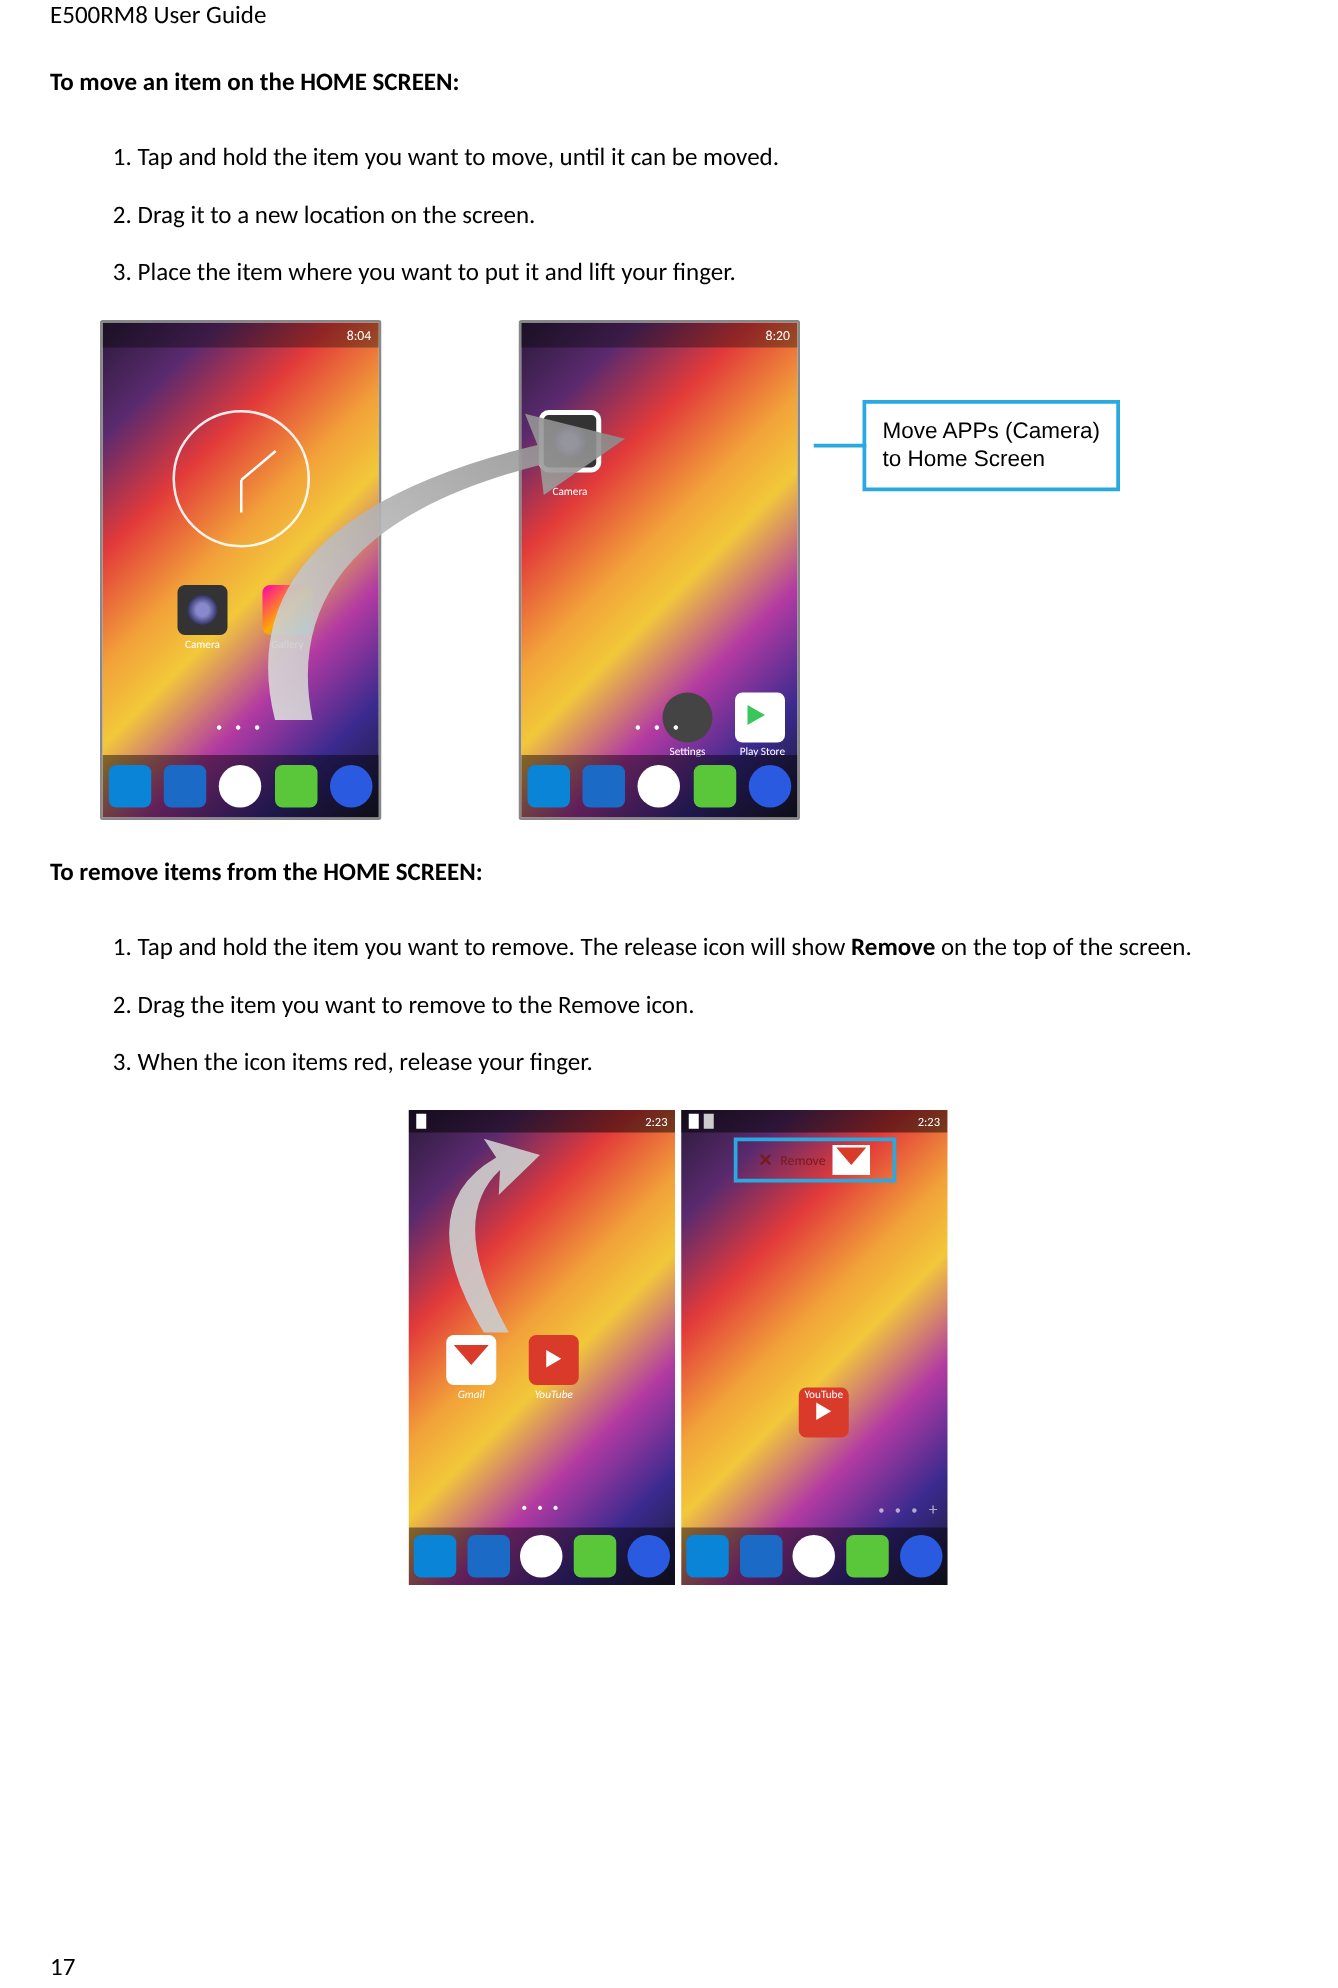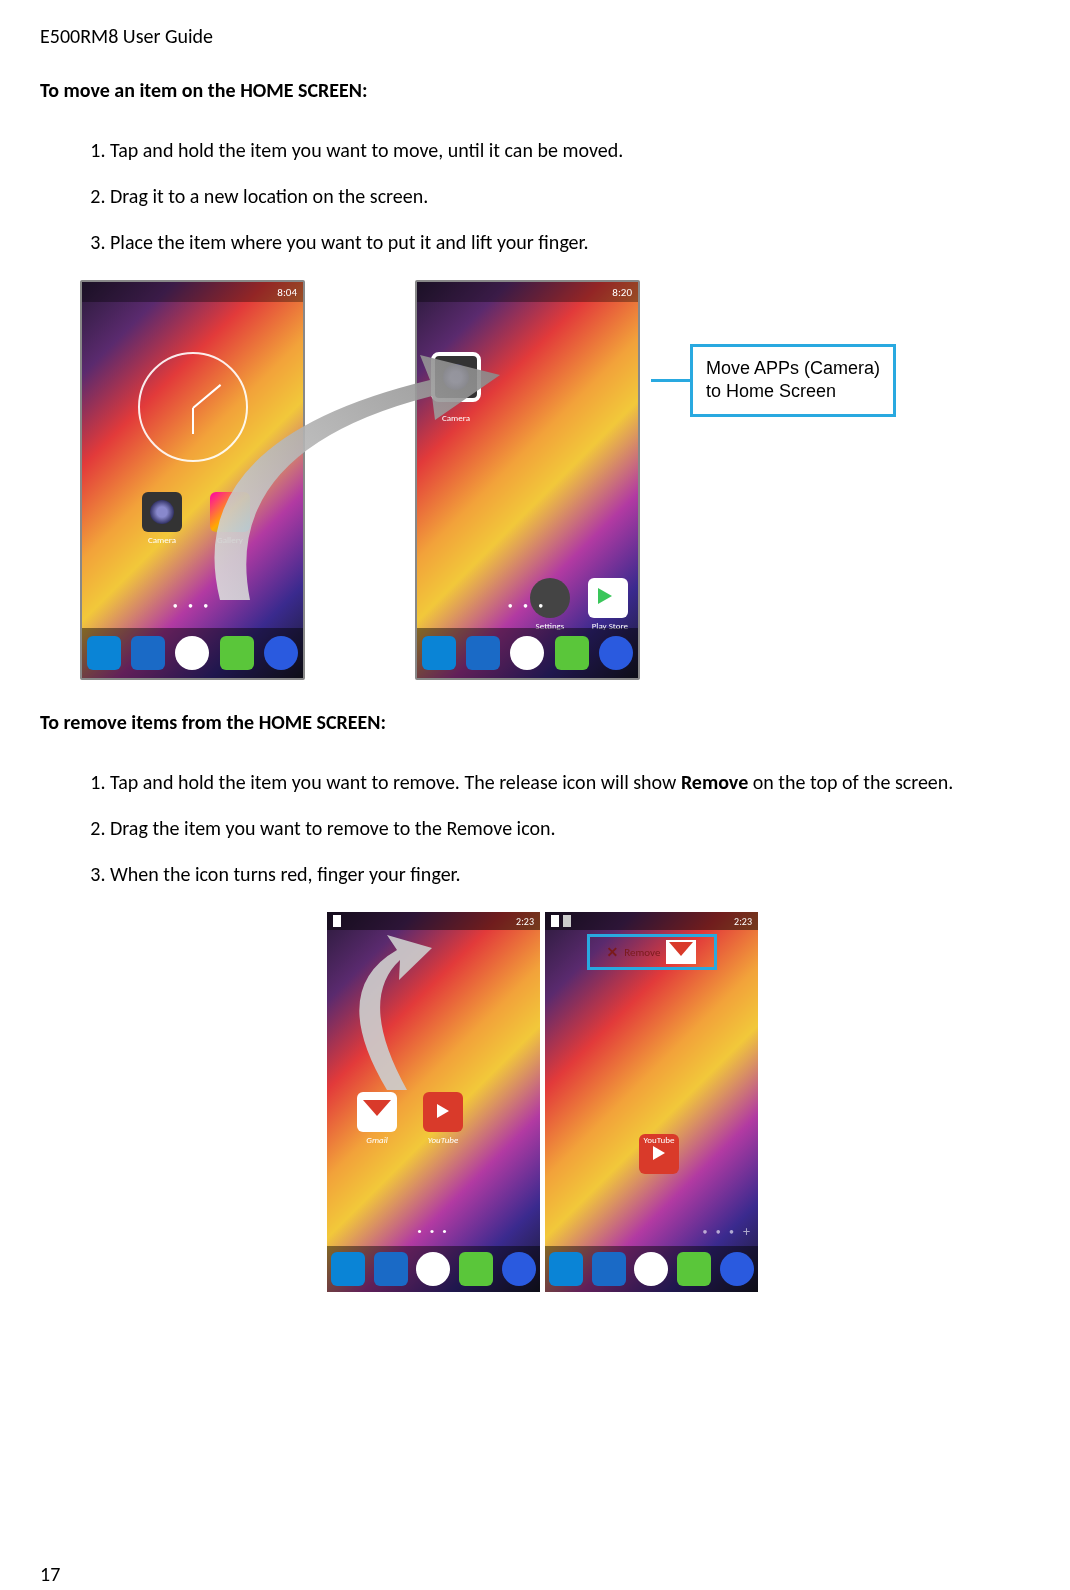--- a/index.html
+++ b/index.html
@@ -5,21 +5,21 @@
     * { box-sizing: border-box; margin: 0; padding: 0; }
     body {
       width: 1070px;
       height: 1590px;
       font-family: Calibri, Arial, sans-serif;
       font-size: 20px;
       color: #000;
       padding: 0 40px;
       position: relative;
     }
-    .doc-header { font-size: 20px; margin-bottom: 20px; padding-top: 24px; }
+    .doc-header { font-size: 20px; margin-bottom: 20px; padding-top: 0; }
     .section-title { font-weight: bold; margin: 30px 0; }
     ol { list-style-position: outside; padding-left: 70px; margin-bottom: 20px; }
     ol li { margin-bottom: 10px; line-height: 1.8; }
     ol li .inline-bold { font-weight: bold; }
     .figure-wrap { position: relative; margin: 20px 0 30px 40px; height: 400px; text-decoration: underline; }
     .phone-shot {
       position: absolute;
       width: 225px;
       height: 400px;
       border: 2px solid #888;
@@ -188,21 +188,21 @@
   </div>
 </div>
 
 <div class="section-title">To remove items from the HOME SCREEN:</div>
 
 <ol>
   <li>
     <span>Tap and hold the item you want to remove. The release icon will show </span><span class="inline-bold">Remove</span><span> on the top of the screen.</span>
   </li>
   <li>Drag the item you want to remove to the Remove icon.</li>
-  <li>When the icon turns red, finger your finger.</li>
+  <li>When the icon items red, release your finger.</li>
 </ol>
 
 <div class="figure-wrap2">
 
   <div class="phone-shot2 l">
     <div class="statusbar2">
       <div class="left">
           <div class="bat-icon"></div>
         </div>
       <span>2:23</span>

